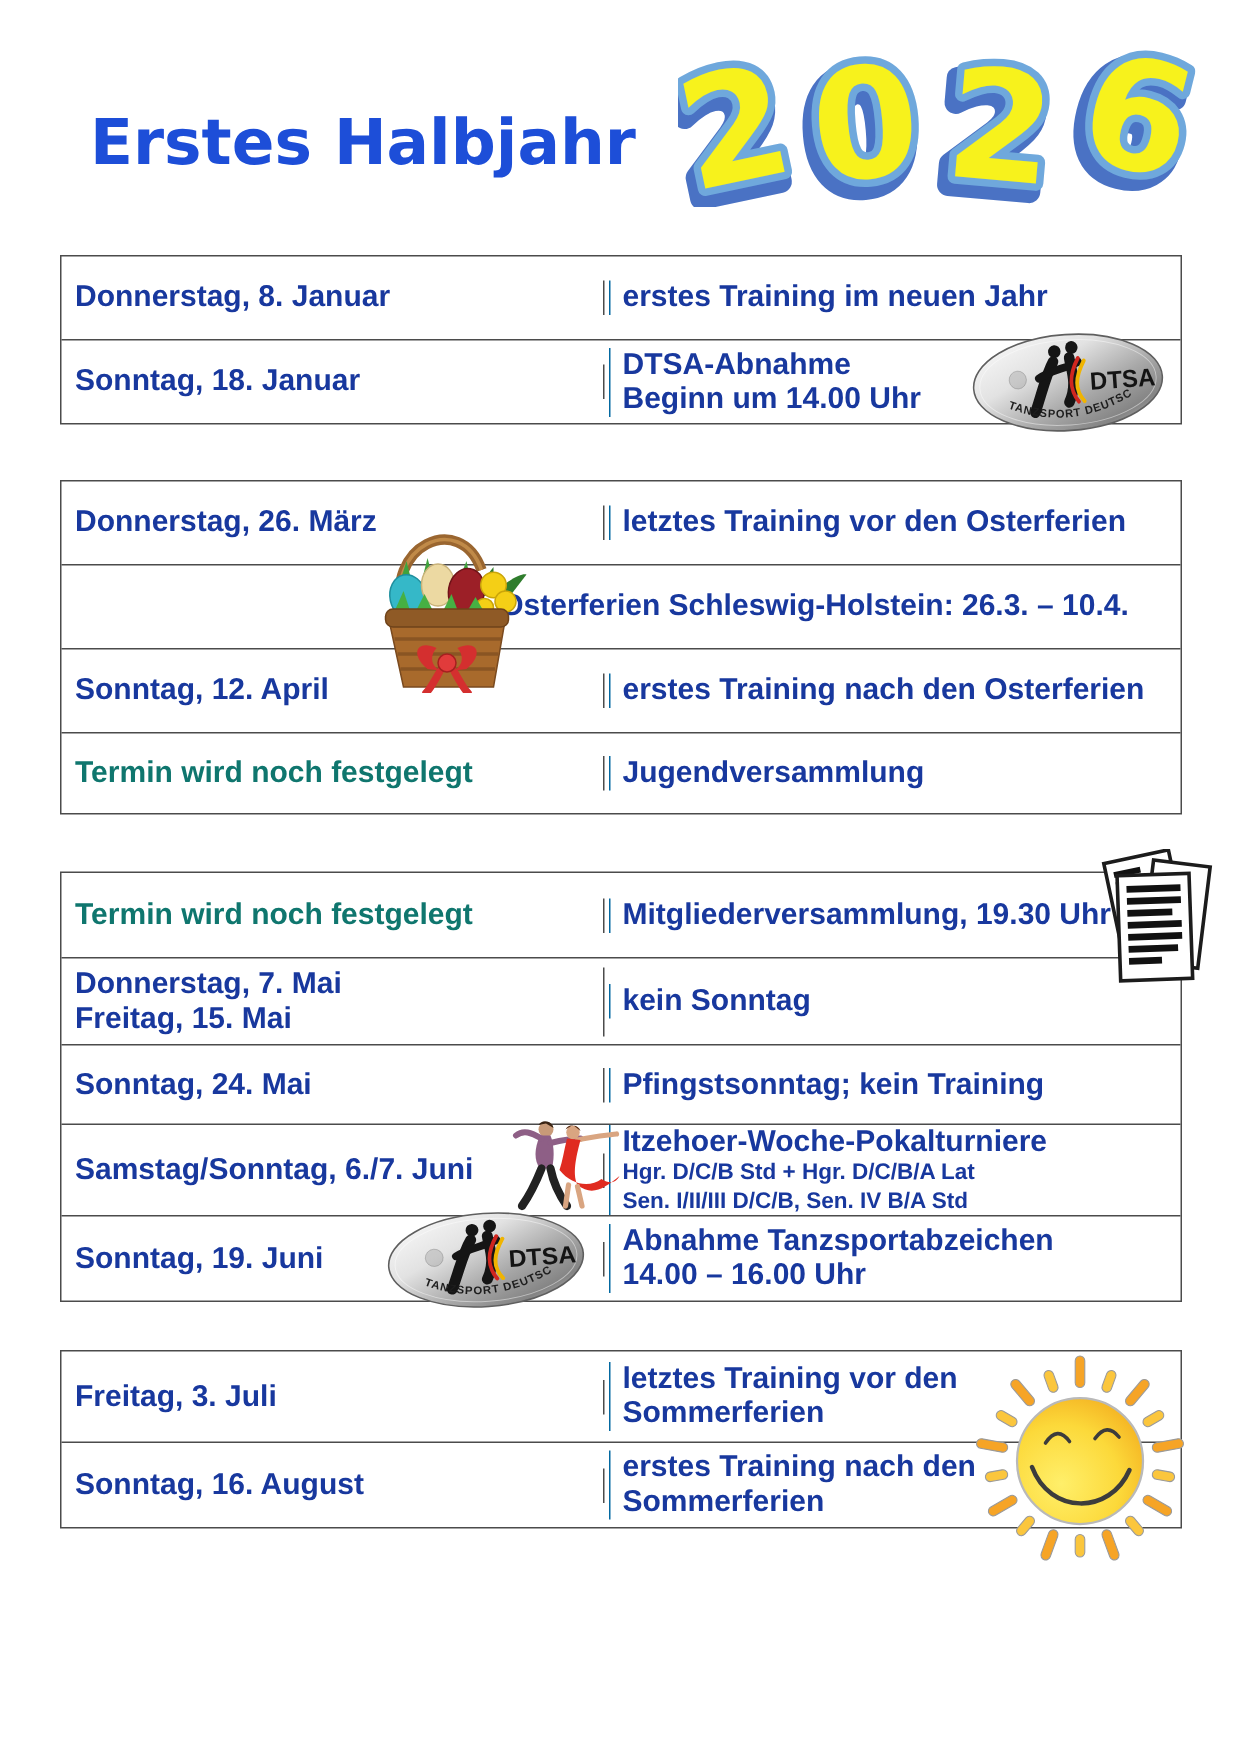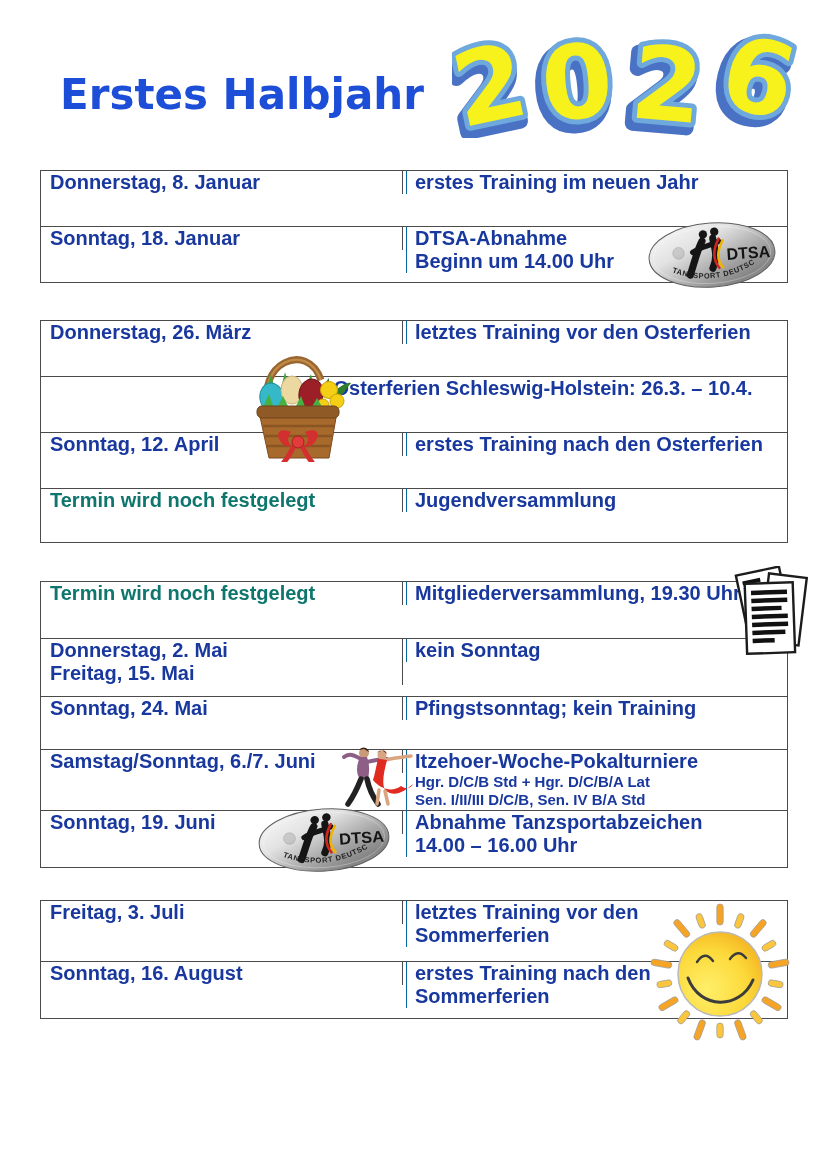--- a/index.html
+++ b/index.html
@@ -13,21 +13,21 @@
     font-family:"DejaVu Sans", sans-serif;font-weight:bold;font-size:42px;
     color:#1d4ed8;white-space:nowrap;
   }
   .year-svg{position:absolute;left:452px;top:22px;width:345px;height:116px;}
   .yr-sh{fill:#4a72c4;stroke:#4a72c4;stroke-width:15;stroke-linejoin:round;
          font-family:"DejaVu Sans", sans-serif;font-weight:bold;font-size:102px;text-anchor:middle;}
   .yr{fill:#f7f21c;stroke:#6fa8dc;stroke-width:10;paint-order:stroke;stroke-linejoin:round;
       font-family:"DejaVu Sans", sans-serif;font-weight:bold;font-size:102px;text-anchor:middle;}
   
   .sched{position:absolute;left:40px;width:748px;border:1px solid #4b4b4b;box-sizing:border-box;background:#fff;}
-  .row{display:flex;align-items:flex-start;border-top:1px solid #4b4b4b;box-sizing:border-box;}
+  .row{display:flex;align-items:center;border-top:1px solid #4b4b4b;box-sizing:border-box;}
   .row:first-child{border-top:none;}
   .cl{width:362px;border-right:1px solid #4b4b4b;display:flex;flex-direction:column;
       justify-content:center;padding-left:9px;box-sizing:border-box;}
   .cg{width:3px;}
   .cr{flex:1;border-left:1px solid #0369a1;display:flex;flex-direction:column;
       justify-content:center;padding-left:8px;padding-right:2px;box-sizing:border-box;}
   .cm{flex:1;display:flex;align-items:center;box-sizing:border-box;justify-content:center;}
   .t{font-weight:bold;font-size:20px;color:#18389E;line-height:1.15;}
   .red{color:#0f766e;}
   .sm{font-size:15px;line-height:1.22;}
@@ -128,21 +128,21 @@
     <div class="cl">
         <span class="t red">Termin wird noch festgelegt</span>
       </div>
     <div class="cg"></div>
     <div class="cr">
         <span class="t">Mitgliederversammlung, 19.30 Uhr</span>
       </div>
   </div>
   <div class="row" style="height:58px">
     <div class="cl">
-      <span class="t">Donnerstag, 2. Mai</span>
+      <span class="t">Donnerstag, 7. Mai</span>
       <span class="t">Freitag, 15. Mai</span>
     </div>
     <div class="cg"></div>
     <div class="cr">
       <span class="t">kein Sonntag</span>
     </div>
   </div>
   <div class="row" style="height:53px">
     <div class="cl">
         <span class="t">Sonntag, 24. Mai</span>

